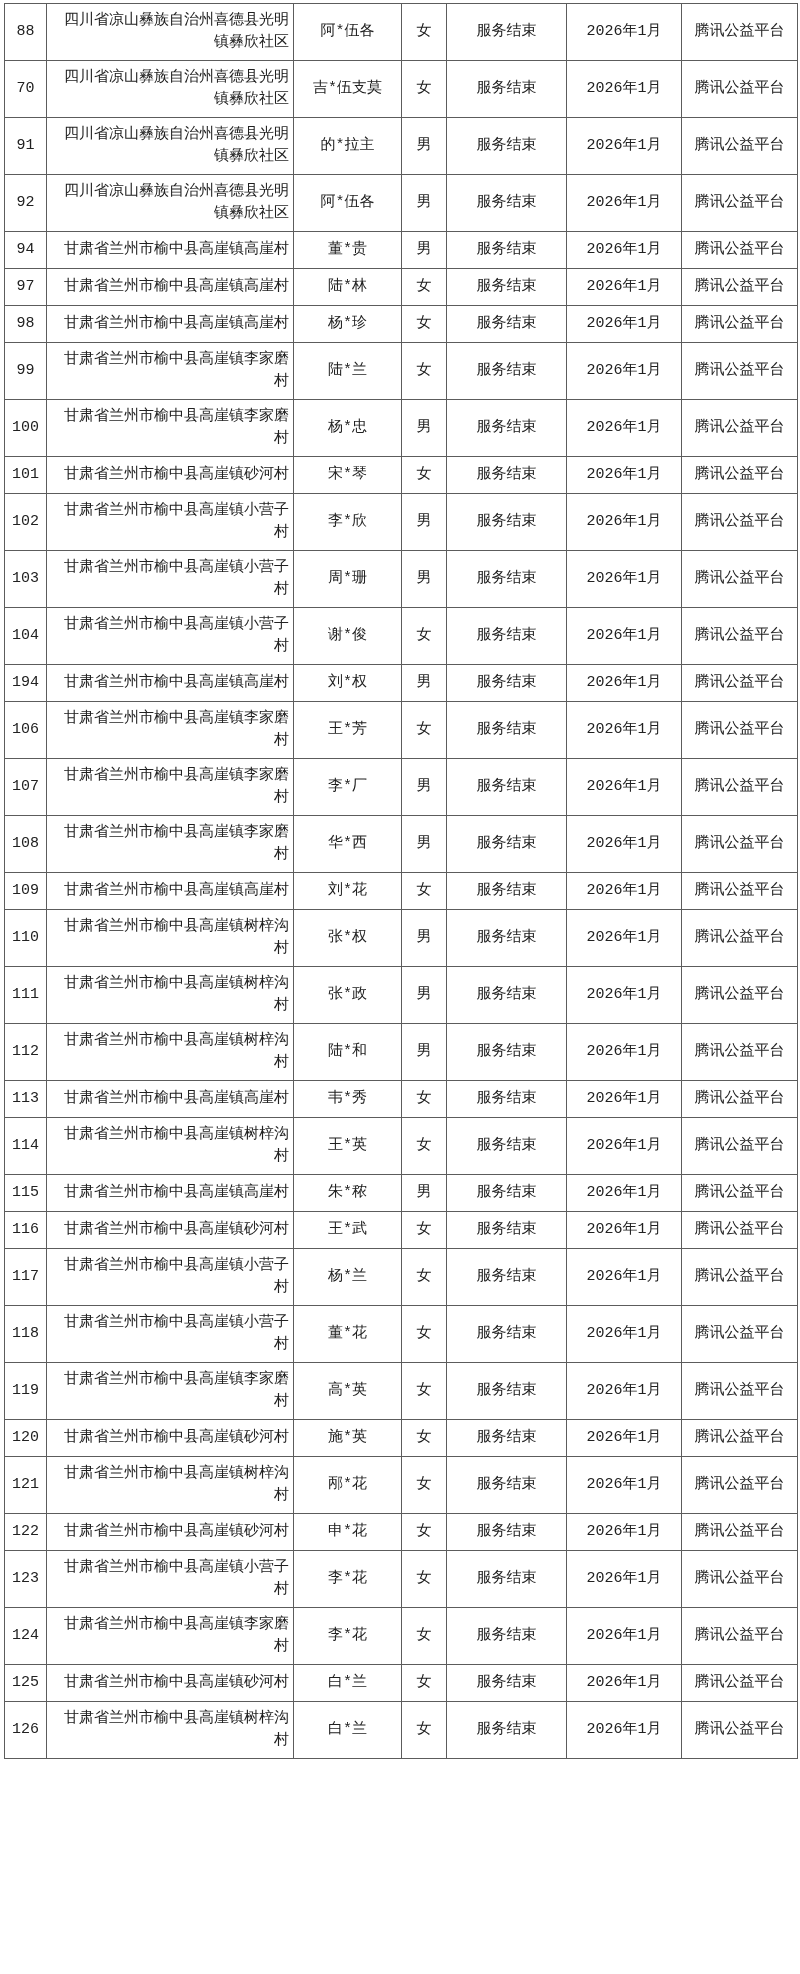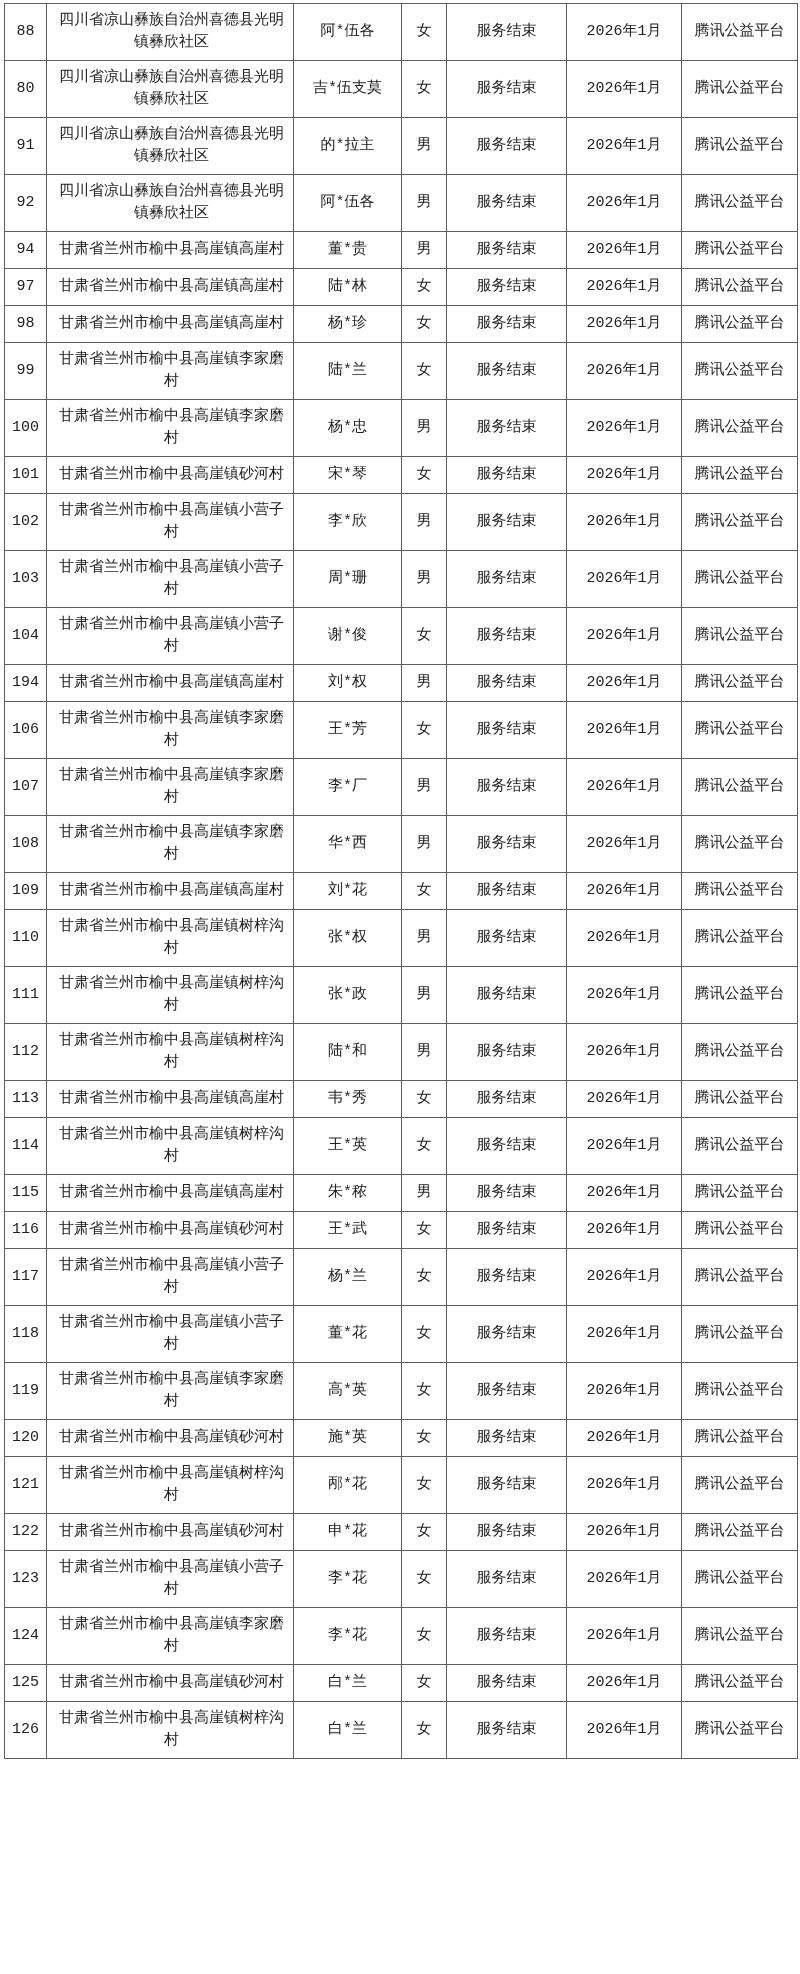--- a/index.html
+++ b/index.html
@@ -28,21 +28,21 @@
     font-size: 15px;
     line-height: 1.45;
     color: #212121;
     text-align: center;
     vertical-align: middle;
     padding: 4px 3px;
     word-break: break-all;
     overflow: hidden;
   }
   table.roster td.c-addr {
-    text-align: center;
+    text-align: right;
     padding-left: 7px;
     padding-right: 4px;
   }
   tr.r1 { height: 37px; }
   tr.r2 { height: 57px; }
 </style>
 </head>
 <body>
 
 <div class="table-wrap">
@@ -60,21 +60,21 @@
         <tr class="r2">
     <td class="c-no">88</td>
     <td class="c-addr">四川省凉山彝族自治州喜德县光明镇彝欣社区</td>
     <td class="c-name">阿*伍各</td>
     <td class="c-gender">女</td>
     <td class="c-status">服务结束</td>
     <td class="c-date">2026年1月</td>
     <td class="c-platform">腾讯公益平台</td>
   </tr>
         <tr class="r2">
-    <td class="c-no">80</td>
+    <td class="c-no">70</td>
     <td class="c-addr">四川省凉山彝族自治州喜德县光明镇彝欣社区</td>
     <td class="c-name">吉*伍支莫</td>
     <td class="c-gender">女</td>
     <td class="c-status">服务结束</td>
     <td class="c-date">2026年1月</td>
     <td class="c-platform">腾讯公益平台</td>
   </tr>
         <tr class="r2">
     <td class="c-no">91</td>
     <td class="c-addr">四川省凉山彝族自治州喜德县光明镇彝欣社区</td>

